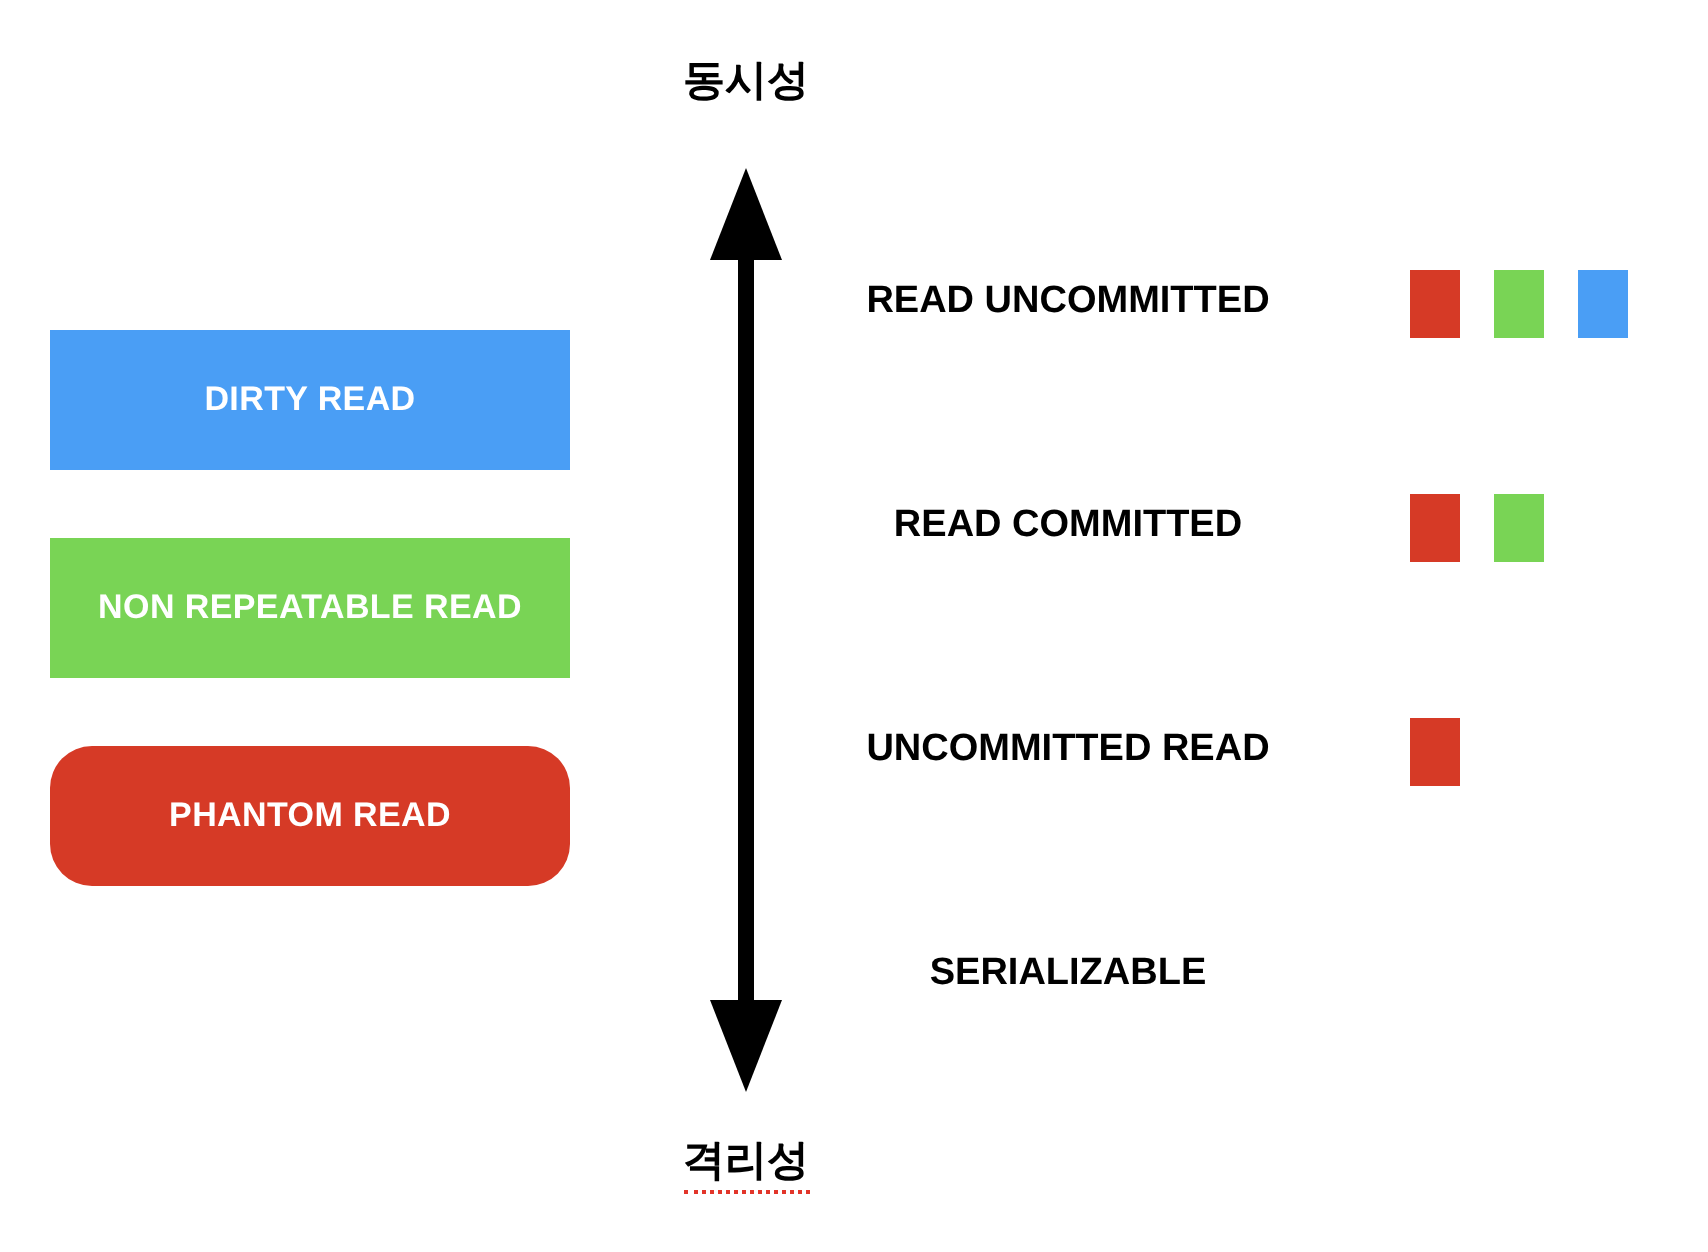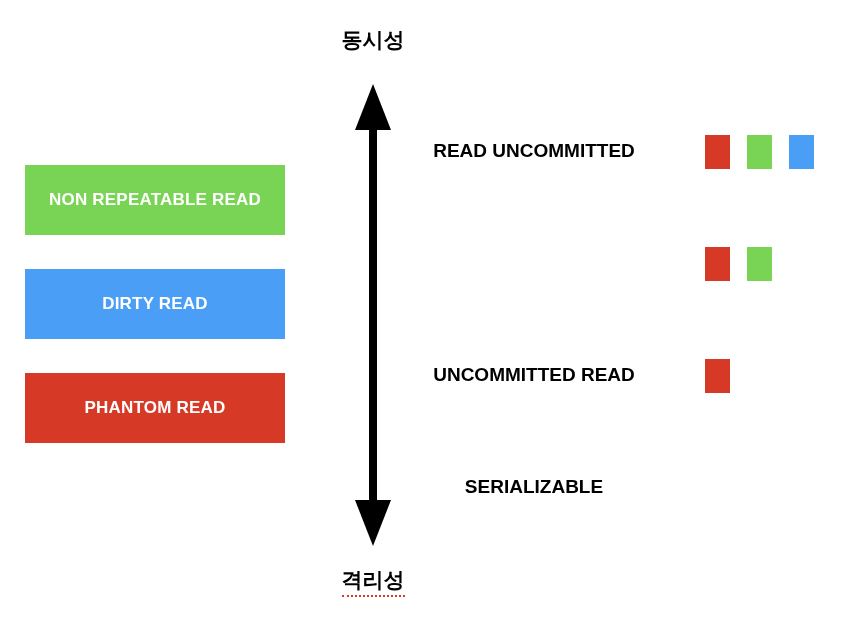--- a/index.html
+++ b/index.html
@@ -65,20 +65,21 @@
   .legend-box {
     width: 260px;
     height: 70px;
     display: flex;
     align-items: center;
     justify-content: center;
     margin-bottom: 34px;
   }
   .legend-box:last-child {
     margin-bottom: 0;
+    border-radius: 21px;
   }
   .legend-box-label {
     color: #ffffff;
     font-size: 17px;
     font-weight: bold;
     letter-spacing: 0.2px;
     text-align: center;
     white-space: nowrap;
   }
 
@@ -136,46 +137,47 @@
       <polygon points="24,462 42,416 6,416" fill="#000000"></polygon>
     </svg>
   </div>
 
   <div class="axis-label" id="axis-bottom-label">
     <span class="spell-underline">격리성</span>
   </div>
 
   <div id="legend-boxes">
 
+    <div class="legend-box" style="background: rgb(74, 158, 245);">
+      <span class="legend-box-label">DIRTY READ</span>
+    </div>
+
     <div class="legend-box" style="background: rgb(121, 212, 85);">
       <span class="legend-box-label">NON REPEATABLE READ</span>
-    </div>
-
-    <div class="legend-box" style="background: rgb(74, 158, 245);">
-      <span class="legend-box-label">DIRTY READ</span>
     </div>
 
     <div class="legend-box" style="background: rgb(214, 58, 38);">
       <span class="legend-box-label">PHANTOM READ</span>
     </div>
 
   </div>
 
   <div id="levels">
 
     <div class="level-row">
       <div class="level-label">READ UNCOMMITTED</div>
       <div class="level-swatches">
         <div class="swatch" style="background: rgb(214, 58, 38);"></div>
         <div class="swatch" style="background: rgb(121, 212, 85);"></div>
         <div class="swatch" style="background: rgb(74, 158, 245);"></div>
       </div>
     </div>
 
     <div class="level-row">
+      <div class="level-label">READ COMMITTED</div>
       <div class="level-swatches">
         <div class="swatch" style="background: rgb(214, 58, 38);"></div>
         <div class="swatch" style="background: rgb(121, 212, 85);"></div>
       </div>
     </div>
 
     <div class="level-row">
       <div class="level-label">UNCOMMITTED READ</div>
       <div class="level-swatches">
         <div class="swatch" style="background: rgb(214, 58, 38);"></div>

